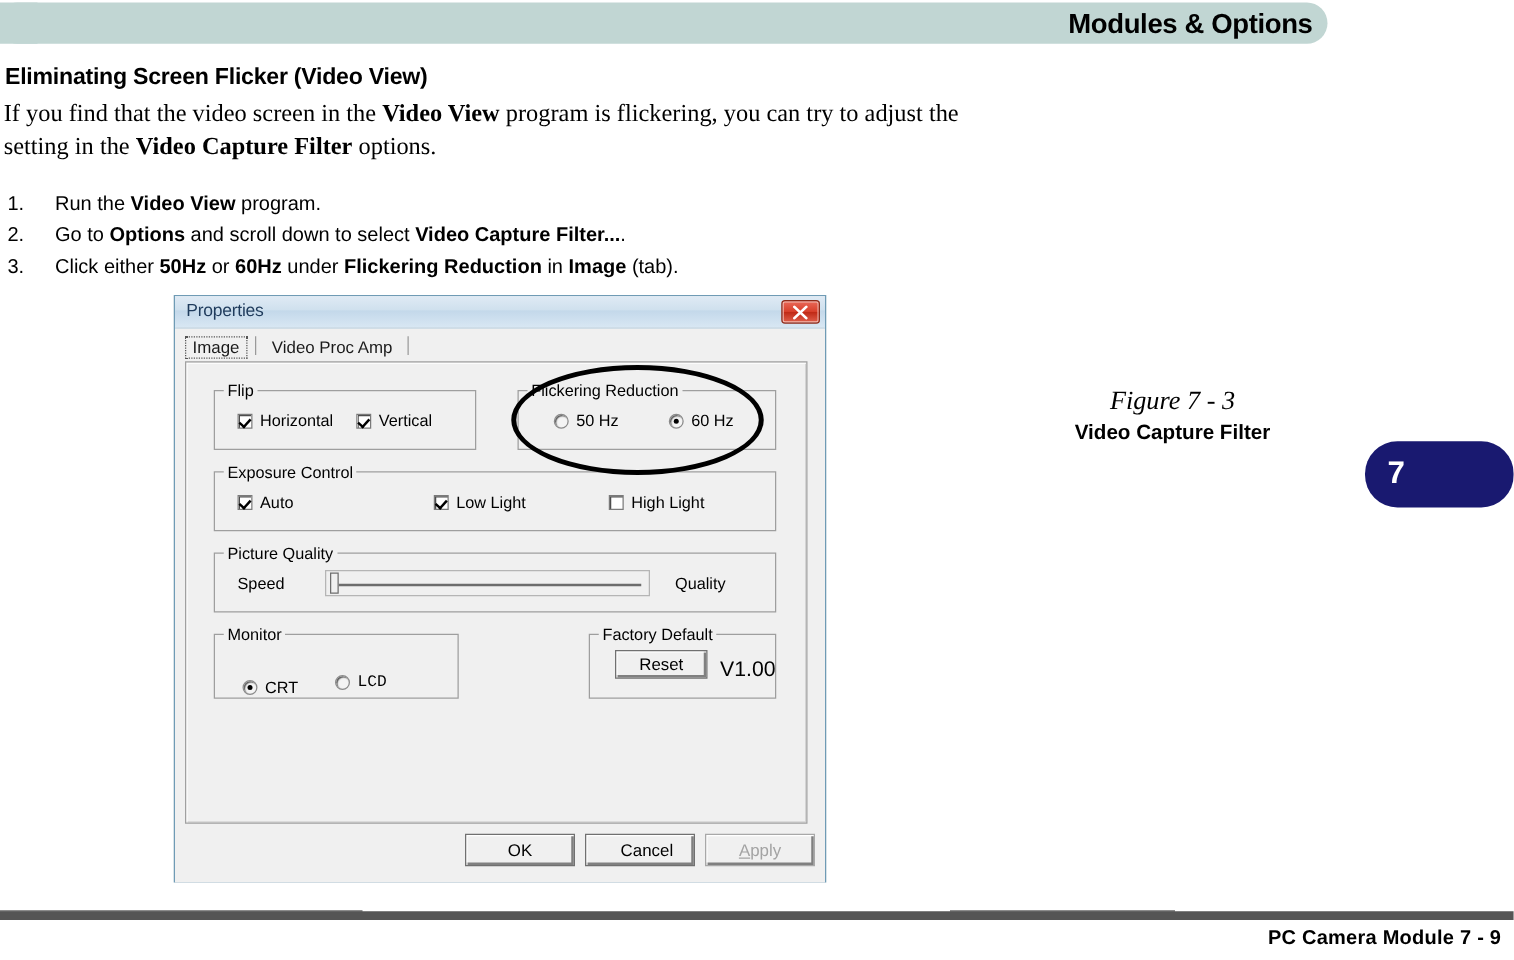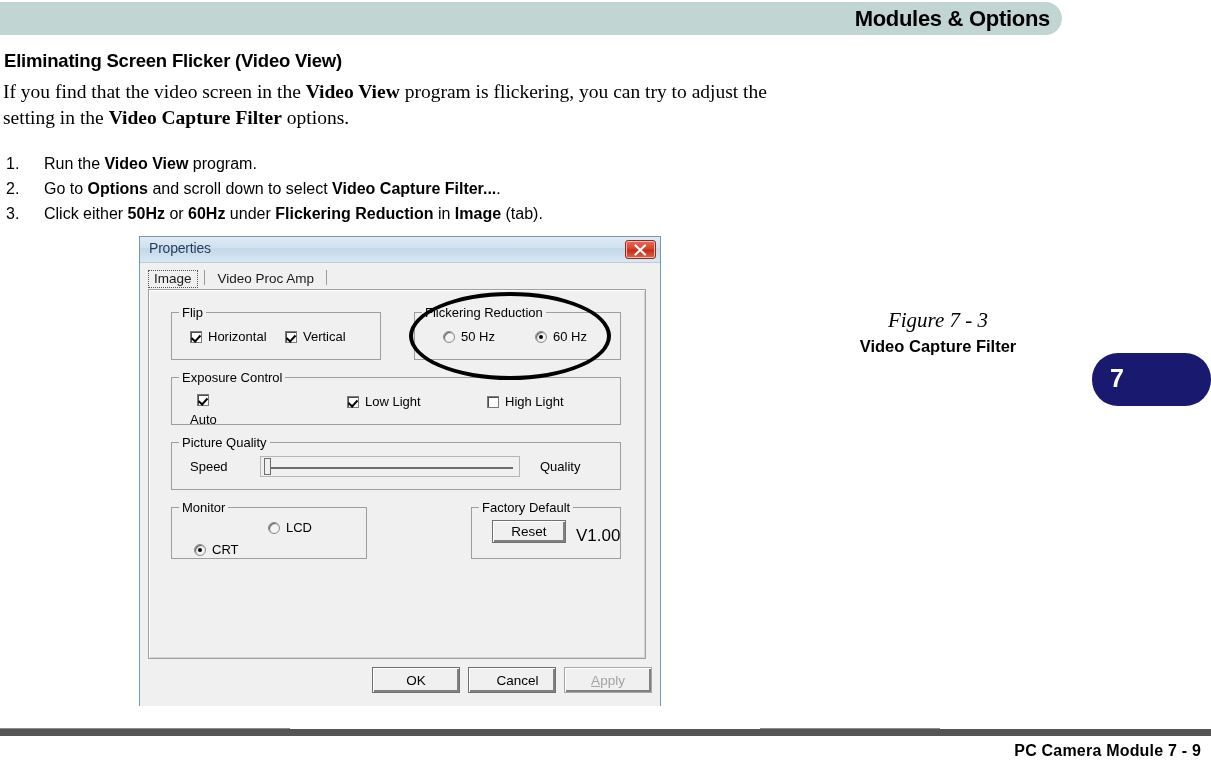--- a/index.html
+++ b/index.html
@@ -449,21 +449,21 @@
           <span>50 Hz</span>
         </div>
         <div class="ctl" style="left:120px; top:16px;">
           <span class="radio selected"></span>
           <span>60 Hz</span>
         </div>
       </div>
 
       <div class="group" style="left:22px; top:87px; width:450px; height:48px;">
         <span class="group-label">Exposure Control</span>
-        <div class="ctl" style="left:18px; top:16px;flex-direction:column;">
+        <div class="ctl" style="left:18px; top:16px;">
           <span class="checkbox checked"></span>
           <span>Auto</span>
         </div>
         <div class="ctl" style="left:175px; top:16px;">
           <span class="checkbox checked"></span>
           <span>Low Light</span>
         </div>
         <div class="ctl" style="left:315px; top:16px;">
           <span class="checkbox"></span>
           <span>High Light</span>
@@ -483,21 +483,21 @@
           <span>Quality</span>
         </div>
       </div>
 
       <div class="group" style="left:22px; top:217px; width:196px; height:52px;">
         <span class="group-label">Monitor</span>
         <div class="ctl" style="left:22px; top:34px;">
           <span class="radio selected"></span>
           <span>CRT</span>
         </div>
-        <div class="ctl" style="left:96px; top:12px;">
+        <div class="ctl" style="left:96px; top:30px;font-family:Liberation Mono, monospace;">
           <span class="radio"></span>
           <span>LCD</span>
         </div>
       </div>
 
       <div class="group" style="left:322px; top:217px; width:150px; height:52px;">
         <span class="group-label">Factory Default</span>
         <div class="btn" style="left:20px; top:12px; width:74px; height:23px;">Reset</div>
         <div class="version-text" style="left:104px; top:18px;">V1.00</div>
       </div>

